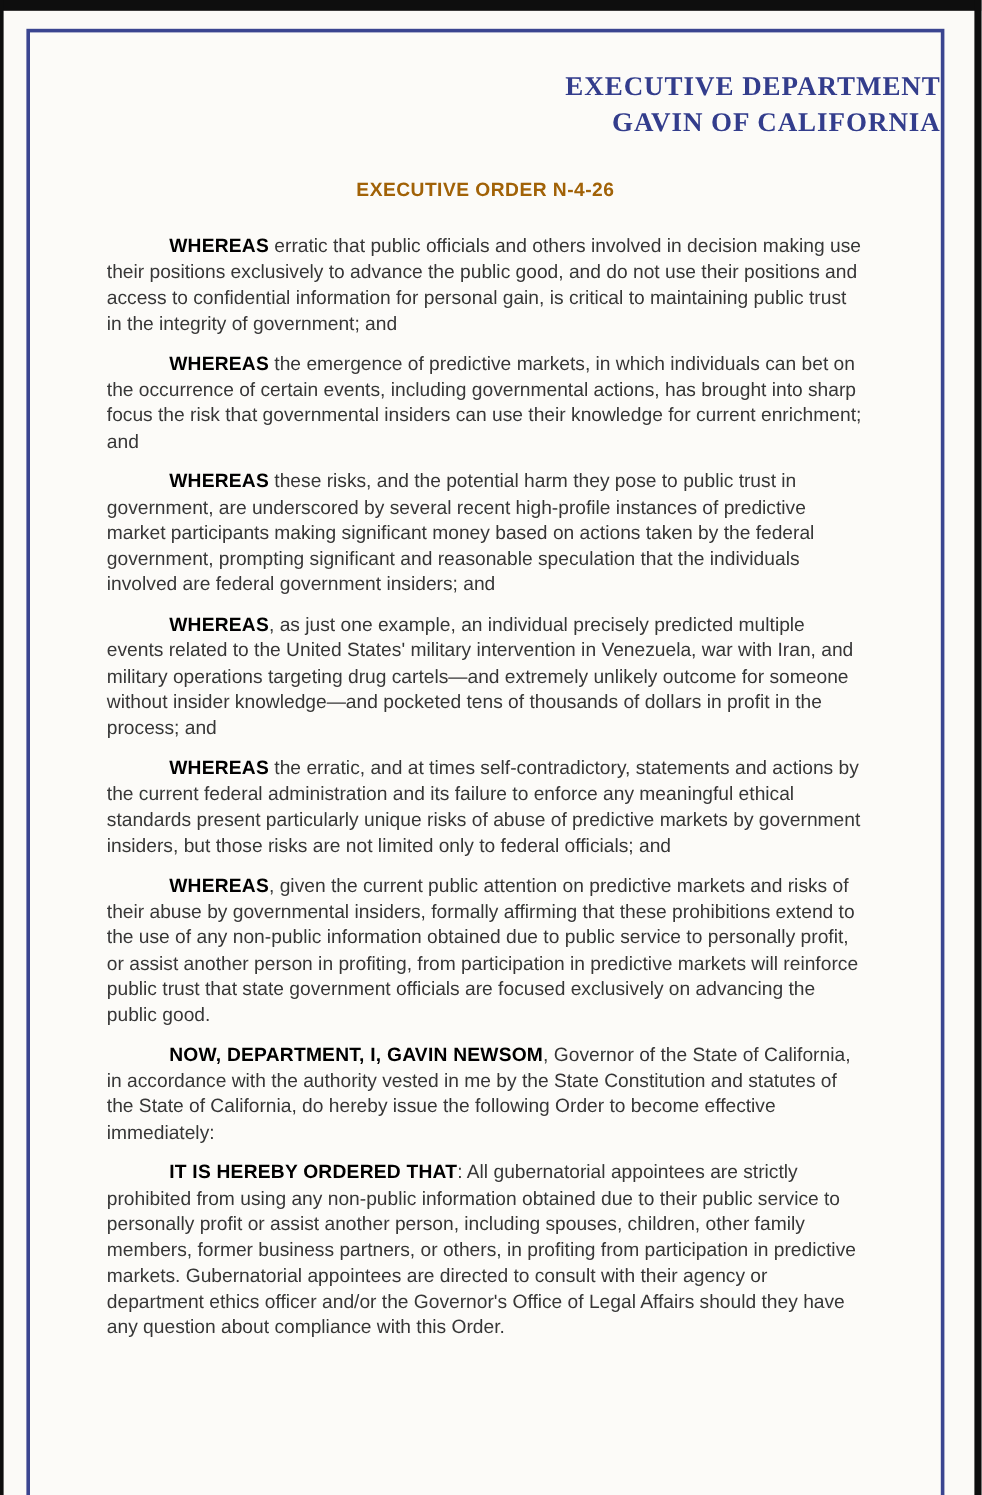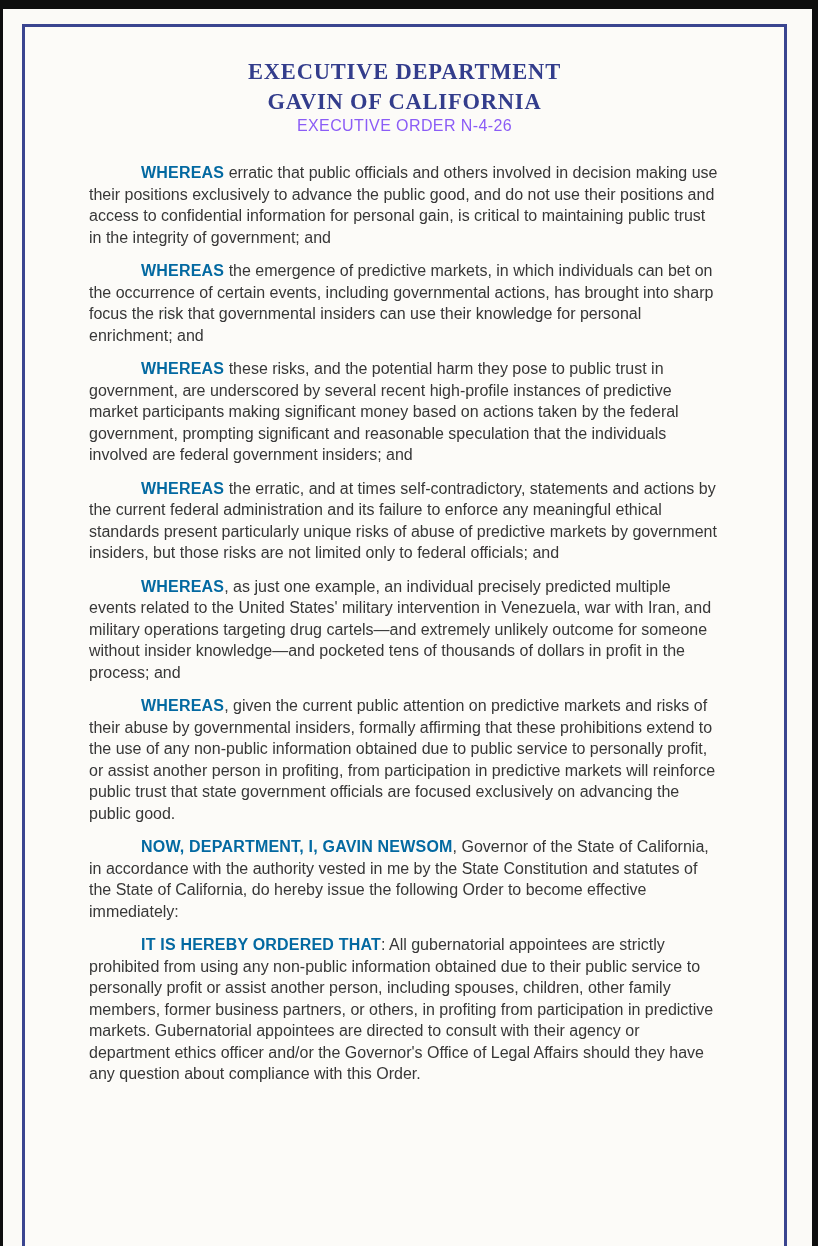--- a/index.html
+++ b/index.html
@@ -38,73 +38,74 @@
     left: 22px;
     top: 24px;
     width: 765px;
     height: 1260px; 
     border: 3px solid #3a4590;
     box-sizing: border-box;
     background: #fcfbf8;
   }
   .letterhead {
     margin-top: 30px;
-    text-align: center;
+    text-align: right;
     font-family: "Liberation Serif", serif;
     font-weight: bold;
     font-size: 22.5px;
     line-height: 30px;
     letter-spacing: 0.8px;
     color: #333d8c;
   }
   .order-title {
+    margin-top: 33px;
     text-align: center;
-    font-weight: normal;
+    font-weight: bold;
     font-size: 16px;
     letter-spacing: 0.4px;
-    color: #8b5cf6;
+    color: #a16207;
   }
   .order-body {
     margin-top: 27px;
     padding: 0 66px 0 64px;
     font-size: 16px;
     line-height: 21.5px;
     color: #373737;
   }
   .order-body p {
     margin: 0 0 12px 0;
     text-indent: 52px;
     text-align: left;
   }
   .order-body strong {
-    color: #0369a1;
+    color: #000000;
     letter-spacing: 0.2px;
   }
 </style>
 </head>
 <body>
 
 <div class="scan">
   <div class="edge-top"></div>
   <div class="edge-left"></div>
 
   <div class="frame">
     <div class="letterhead">
       <div>EXECUTIVE DEPARTMENT</div>
       <div>GAVIN OF CALIFORNIA</div>
     </div>
 
     <div class="order-title">EXECUTIVE ORDER N-4-26</div>
 
     <div class="order-body">
       <p><strong>WHEREAS</strong><span> erratic that public officials and others involved in decision making use their positions exclusively to advance the public good, and do not use their positions and access to confidential information for personal gain, is critical to maintaining public trust in the integrity of government; and</span></p>
-      <p><strong>WHEREAS</strong><span> the emergence of predictive markets, in which individuals can bet on the occurrence of certain events, including governmental actions, has brought into sharp focus the risk that governmental insiders can use their knowledge for personal enrichment; and</span></p>
+      <p><strong>WHEREAS</strong><span> the emergence of predictive markets, in which individuals can bet on the occurrence of certain events, including governmental actions, has brought into sharp focus the risk that governmental insiders can use their knowledge for current enrichment; and</span></p>
       <p><strong>WHEREAS</strong><span> these risks, and the potential harm they pose to public trust in government, are underscored by several recent high-profile instances of predictive market participants making significant money based on actions taken by the federal government, prompting significant and reasonable speculation that the individuals involved are federal government insiders; and</span></p>
+      <p><strong>WHEREAS</strong><span>, as just one example, an individual precisely predicted multiple events related to the United States' military intervention in Venezuela, war with Iran, and military operations targeting drug cartels—and extremely unlikely outcome for someone without insider knowledge—and pocketed tens of thousands of dollars in profit in the process; and</span></p>
       <p><strong>WHEREAS</strong><span> the erratic, and at times self-contradictory, statements and actions by the current federal administration and its failure to enforce any meaningful ethical standards present particularly unique risks of abuse of predictive markets by government insiders, but those risks are not limited only to federal officials; and</span></p>
-      <p><strong>WHEREAS</strong><span>, as just one example, an individual precisely predicted multiple events related to the United States' military intervention in Venezuela, war with Iran, and military operations targeting drug cartels—and extremely unlikely outcome for someone without insider knowledge—and pocketed tens of thousands of dollars in profit in the process; and</span></p>
       <p><strong>WHEREAS</strong><span>, given the current public attention on predictive markets and risks of their abuse by governmental insiders, formally affirming that these prohibitions extend to the use of any non-public information obtained due to public service to personally profit, or assist another person in profiting, from participation in predictive markets will reinforce public trust that state government officials are focused exclusively on advancing the public good.</span></p>
       <p><strong>NOW, DEPARTMENT, I, GAVIN NEWSOM</strong><span>, Governor of the State of California, in accordance with the authority vested in me by the State Constitution and statutes of the State of California, do hereby issue the following Order to become effective immediately:</span></p>
       <p><strong>IT IS HEREBY ORDERED THAT</strong><span>: All gubernatorial appointees are strictly prohibited from using any non-public information obtained due to their public service to personally profit or assist another person, including spouses, children, other family members, former business partners, or others, in profiting from participation in predictive markets. Gubernatorial appointees are directed to consult with their agency or department ethics officer and/or the Governor's Office of Legal Affairs should they have any question about compliance with this Order.</span></p>
     </div>
   </div>
 
   <div class="edge-right"></div>
 </div>
 
 </body></html>

